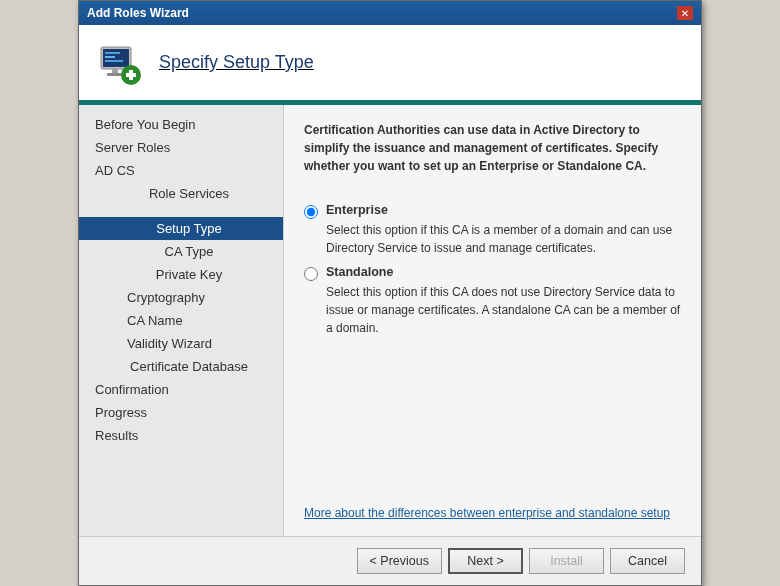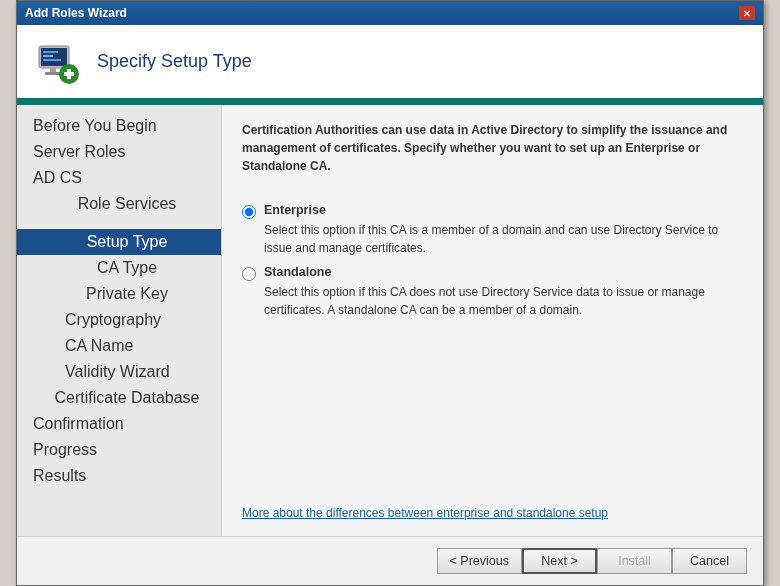--- a/index.html
+++ b/index.html
@@ -6,21 +6,21 @@
     body {
       font-family: 'Segoe UI', Tahoma, sans-serif;
       font-size: 13px;
       background: #d4d0c8;
       display: flex;
       justify-content: center;
       align-items: center;
       min-height: 100vh;
     }
     .window {
-      width: 748px;
+      width: 624px;
       height: 586px;
       background: #7dd3fc;
       border: 1px solid #666;
       box-shadow: 2px 2px 6px rgba(0,0,0,0.4);
       display: flex;
       flex-direction: column;
     }
     .title-bar {
       background: linear-gradient(to bottom, #1e5fa0 0%, #1a4f8a 100%);
       color: white;
@@ -43,23 +43,24 @@
       cursor: pointer;
       display: flex;
       align-items: center;
       justify-content: center;
     }
     .header-area {
       background: white;
       padding: 12px 16px;
       display: flex;
       align-items: center;
-      border-bottom: 7px solid #0f766e;
+      border-bottom: 5px solid #0f766e;
       height: 80px;
       flex-shrink: 0;
+      text-decoration: underline;
     }
     .header-icon {
       width: 48px;
       height: 48px;
       margin-right: 16px;
       flex-shrink: 0;
       position: relative;
     }
     .header-title {
       font-size: 18px;
@@ -76,21 +77,21 @@
       background: #e8e8e8;
       border-right: 1px solid #ccc;
       padding: 8px 0;
       flex-shrink: 0;
       overflow-y: auto;
     }
     .sidebar-item {
       padding: 4px 16px;
       cursor: pointer;
       color: #333;
-      font-size: 16px;
+      font-size: 13px;
       white-space: nowrap;
     }
     .sidebar-item.active {
       background: #1a4f8a;
       color: white;
       margin-top: 12px;
     }
     .sidebar-item.sub {
       padding-left: 32px;
       text-align: center;
@@ -155,20 +156,21 @@
       font-size: 12px;
       text-decoration: underline;
       cursor: pointer;
     }
     .footer {
       background: #f0f0f0;
       border-top: 1px solid #ccc;
       padding: 24px 16px;
       display: flex;
       justify-content: flex-end;
+      gap: 6px;
       height: 44px;
       flex-shrink: 0;
       align-items: center;
     }
     .btn {
       min-width: 75px;
       height: 26px;
       padding: 0 12px;
       font-size: 12.5px;
       background: linear-gradient(to bottom, #f5f5f5, #e0e0e0);

